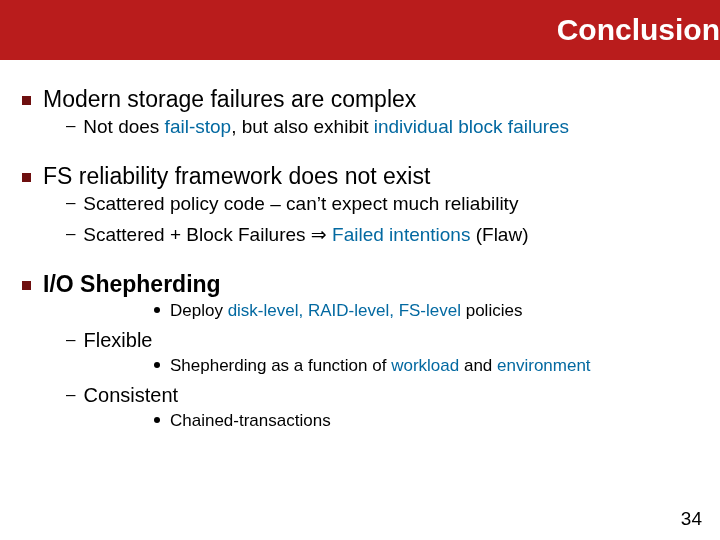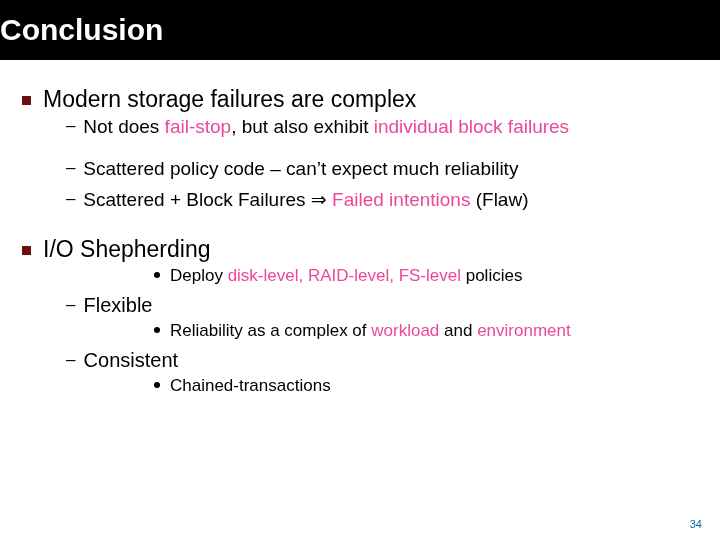--- a/index.html
+++ b/index.html
@@ -1,31 +1,31 @@
 <!DOCTYPE html>
 <html><head>
 <meta charset="utf-8">
 <style>
 html,body{margin:0;padding:0}
 body{width:720px;height:540px;background:#fff;font-family:Verdana,Geneva,sans-serif;color:#000;position:relative}
-.titlebar{background:#000000;height:60px;display:flex;align-items:center;justify-content:flex-start}
+.titlebar{background:#b91c1c;height:60px;display:flex;align-items:center;justify-content:flex-end}
 .titlebar h1{margin:0;color:#fff;font-weight:700;font-size:30px}
 .content{padding:18px 16px 0 22px}
 .sq{display:inline-block;width:9px;height:9px;background:#6e0f0f;margin-right:12px;vertical-align:2px}
 .lvl1{font-size:23px;font-weight:400;margin:8px 0 2px 0}
-.lvl1.bold{font-weight:400}
+.lvl1.bold{font-weight:700}
 .sub{margin-left:44px}
 .dash{display:inline-block;width:12px;text-align:left;color:#000;font-size:17px;vertical-align:2px}
 .subline{font-size:19px;line-height:1.28;margin:2px 0 6px 0}
 .subline2{font-size:20px;margin:2px 0 4px 0}
 .sub3{margin-left:88px}
 .dot{display:inline-block;width:6px;height:6px;background:#000;border-radius:50%;margin-right:10px;vertical-align:3px}
 .sub3line{font-size:17px;margin:3px 0 8px 0}
-.maroon{color:#ec4899}
-.pagenum{position:absolute;bottom:10px;right:18px;font-size:11px;color:#0369a1}
+.maroon{color:#0369a1}
+.pagenum{position:absolute;bottom:10px;right:18px;font-size:19px;color:#000000}
 .gap{height:10px}
 </style>
 </head>
 <body>
 
 <div class="titlebar">
   <h1>Conclusion</h1>
 </div>
 
 <div class="content">
@@ -35,20 +35,23 @@
   </div>
   <div class="sub">
     <div class="subline">
       <span class="dash">–</span>
       <span>Not does </span><span class="maroon">fail-stop</span><span>, but also exhibit </span><span class="maroon">individual block failures</span>
     </div>
   </div>
 
   <div class="gap"></div>
 
+  <div class="lvl1">
+    <span class="sq"></span><span>FS reliability framework does not exist</span>
+  </div>
   <div class="sub">
     <div class="subline">
       <span class="dash">–</span>
       <span>Scattered policy code – can’t expect much reliability</span>
     </div>
     <div class="subline">
       <span class="dash">–</span>
       <span>Scattered + Block Failures </span><span>⇒</span><span class="maroon"> Failed intentions </span><span>(Flaw)</span>
     </div>
   </div>
@@ -63,21 +66,21 @@
       <div class="sub3line">
         <span class="dot"></span><span>Deploy </span><span class="maroon">disk-level, RAID-level, FS-level</span><span> policies</span>
       </div>
     </div>
     <div class="subline2">
       <span class="dash">–</span>
       <span>Flexible</span>
     </div>
     <div class="sub3">
       <div class="sub3line">
-        <span class="dot"></span><span>Reliability as a complex of </span><span class="maroon">workload</span><span> and </span><span class="maroon">environment</span>
+        <span class="dot"></span><span>Shepherding as a function of </span><span class="maroon">workload</span><span> and </span><span class="maroon">environment</span>
       </div>
     </div>
     <div class="subline2">
       <span class="dash">–</span>
       <span>Consistent</span>
     </div>
     <div class="sub3">
       <div class="sub3line">
         <span class="dot"></span><span>Chained-transactions</span>
       </div>

